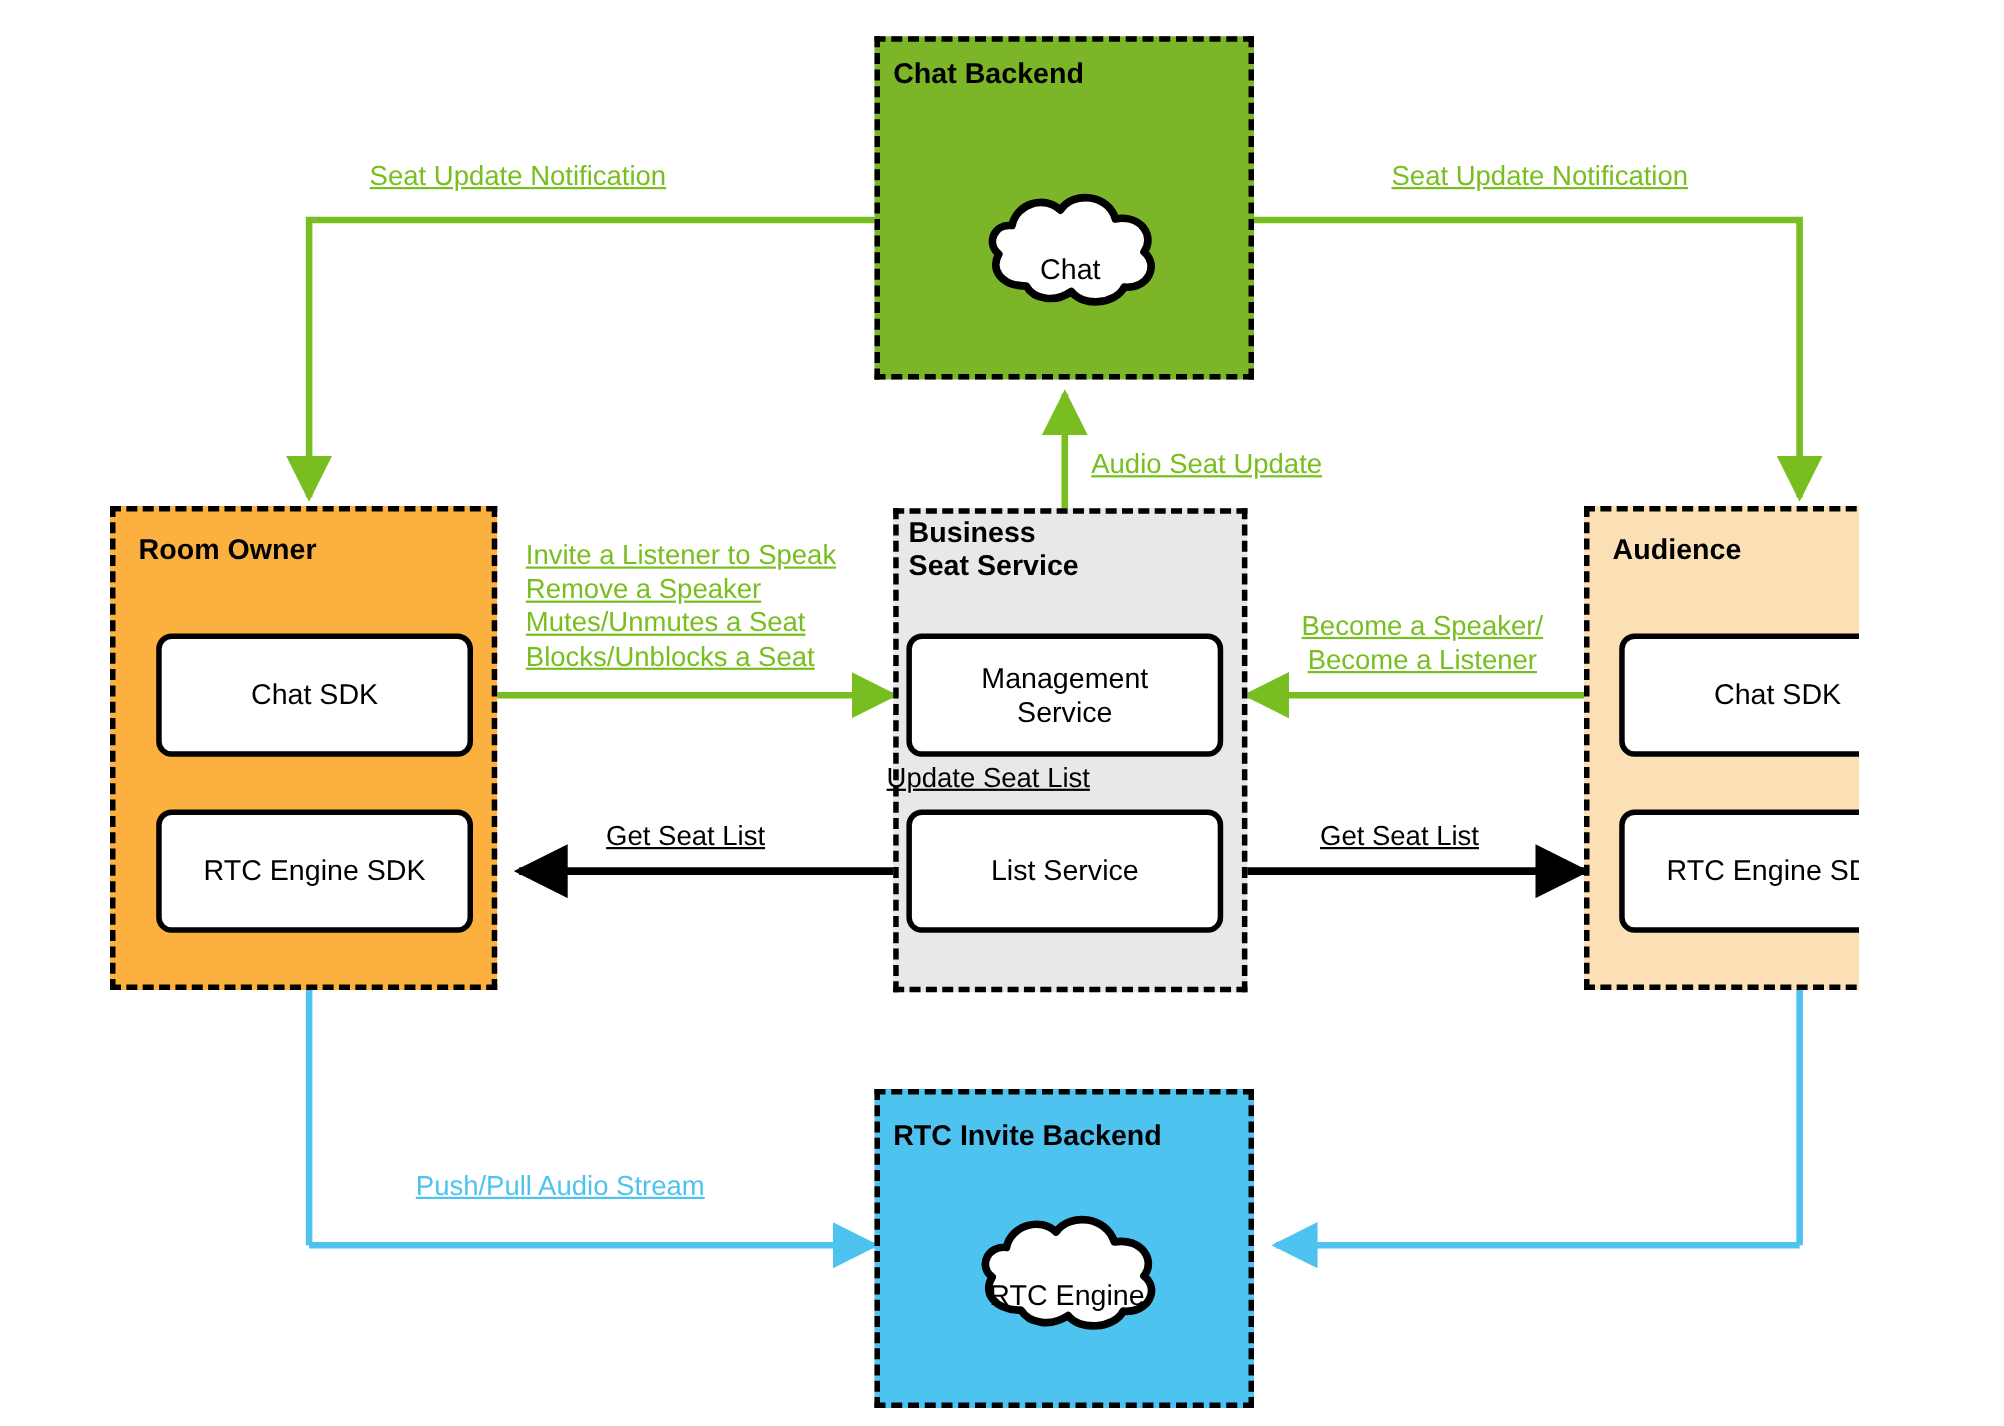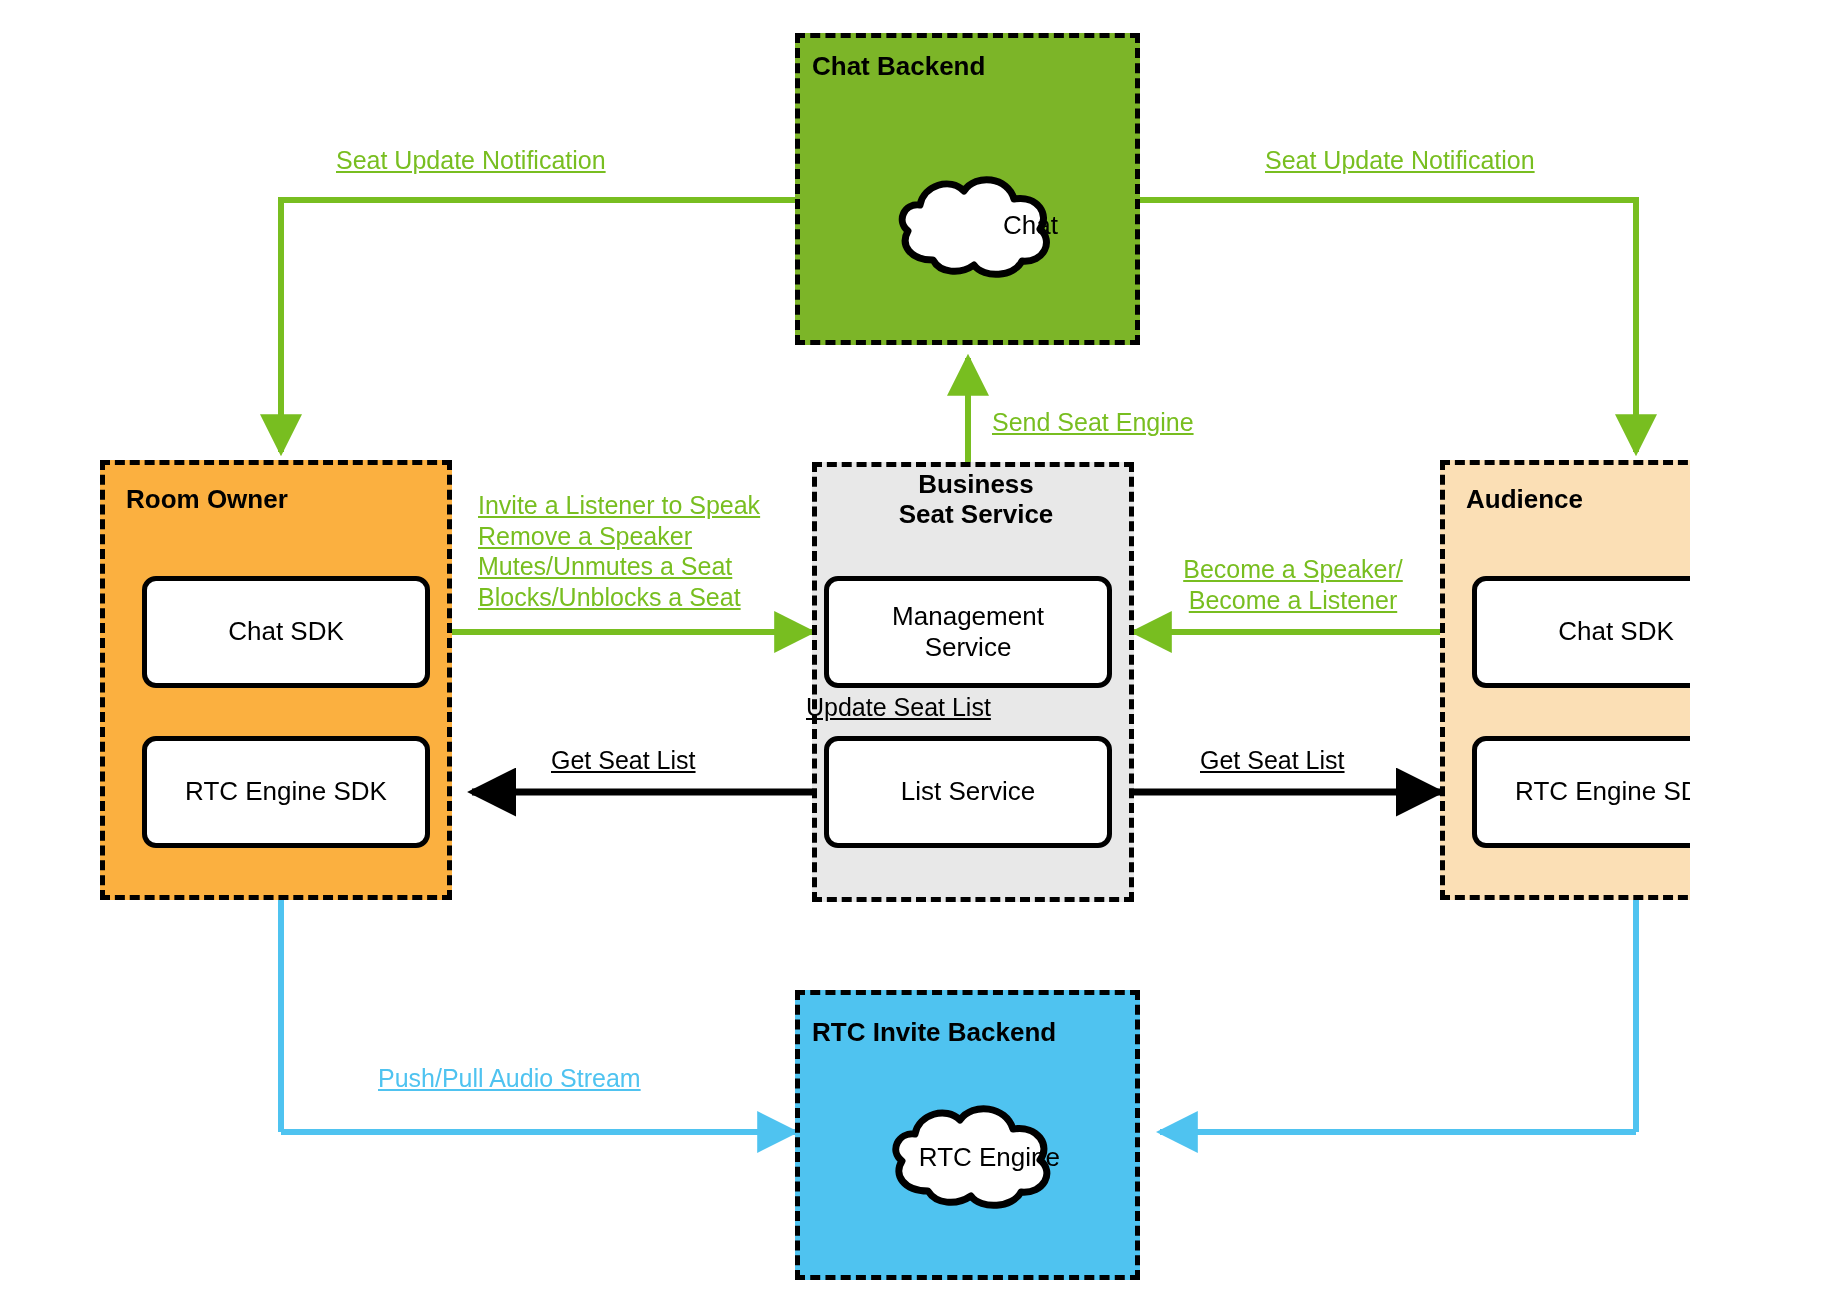--- a/index.html
+++ b/index.html
@@ -71,23 +71,24 @@
   .label.black { color: #000000; text-align: center; }
 
   
   .cloud {
     position: absolute;
   }
   .cloud-text {
     position: absolute;
     left: 0;
     width: 100%;
-    text-align: right;
+    text-align: center;
     font-size: 26px;
     color: #000000;
+    margin-top: 20px;
   }
 </style>
 </head>
 <body>
 
 <div id="stage">
 
   <svg id="wires" viewBox="0 0 1822 1296" width="1822" height="1296" xmlns="http://www.w3.org/2000/svg">
     <defs>
       <marker id="arrowGreen" viewBox="0 0 10 10" refX="9" refY="5" markerWidth="7" markerHeight="7" orient="auto-start-reverse">
@@ -132,21 +133,21 @@
              C126,112 96,114 86,100 C72,110 52,108 45,95 Z" fill="#ffffff" stroke="#000000" stroke-width="7" stroke-linejoin="round"></path>
   </svg>
   <div class="cloud-text" style="left:888px; top:210px; width:170px;">Chat</div>
 
   <div class="group" style="left:100px; top:460px; width:352px; height:440px; background:#FBB040;"></div>
   <div class="group-title" style="left:126px; top:485px;">Room Owner</div>
   <div class="node" style="left:142px; top:576px; width:288px; height:112px;">Chat SDK</div>
   <div class="node" style="left:142px; top:736px; width:288px; height:112px;">RTC Engine SDK</div>
 
   <div class="group" style="left:812px; top:462px; width:322px; height:440px; background:#E8E8E8;"></div>
-  <div class="group-title" style="left:826px; top:470px; width:300px; text-align:center;">Business
+  <div class="group-title" style="left:826px; top:470px; width:300px; text-align:left;">Business
 Seat Service</div>
   <div class="node" style="left:824px; top:736px; width:288px; height:112px;">List Service</div>
   <div class="node" style="left:824px; top:576px; width:288px; height:112px;">Management
 Service</div>
 
   <div class="group" style="left:1440px; top:460px; width:352px; height:440px; background:#FBDFB5;"></div>
   <div class="group-title" style="left:1466px; top:485px;">Audience</div>
   <div class="node" style="left:1472px; top:576px; width:288px; height:112px;">Chat SDK</div>
   <div class="node" style="left:1472px; top:736px; width:288px; height:112px;">RTC Engine SDK</div>
 
@@ -156,21 +157,21 @@
     <path d="M48,96 C24,96 13,80 22,66 C9,56 18,37 35,39 C39,19 66,11 80,25
              C93,7 126,11 133,34 C158,30 171,51 160,65 C175,77 164,99 141,97
              C133,113 101,115 91,101 C76,111 56,109 48,96 Z" fill="#ffffff" stroke="#000000" stroke-width="7" stroke-linejoin="round"></path>
   </svg>
   <div class="cloud-text" style="left:880px; top:1142px; width:180px;">RTC Engine</div>
 
   <div class="label green" style="left:336px; top:145px;">Seat Update Notification</div>
 
   <div class="label green" style="left:1265px; top:145px;">Seat Update Notification</div>
 
-  <div class="label green" style="left:992px; top:407px;">Send Seat Engine</div>
+  <div class="label green" style="left:992px; top:407px;">Audio Seat Update</div>
 
   <div class="label green" style="left:478px; top:490px;">Invite a Listener to Speak
 Remove a Speaker
 Mutes/Unmutes a Seat
 Blocks/Unblocks a Seat</div>
 
   <div class="label green" style="left:1168px; top:554px; text-align:center; width:250px;">Become a Speaker/
 Become a Listener</div>
 
   <div class="label black" style="left:806px; top:692px;">Update Seat List</div>

